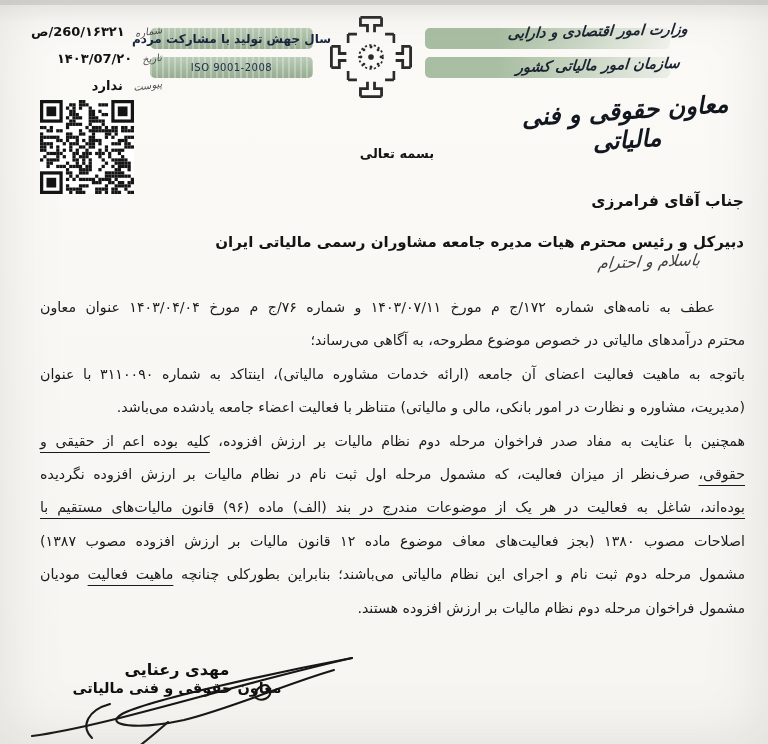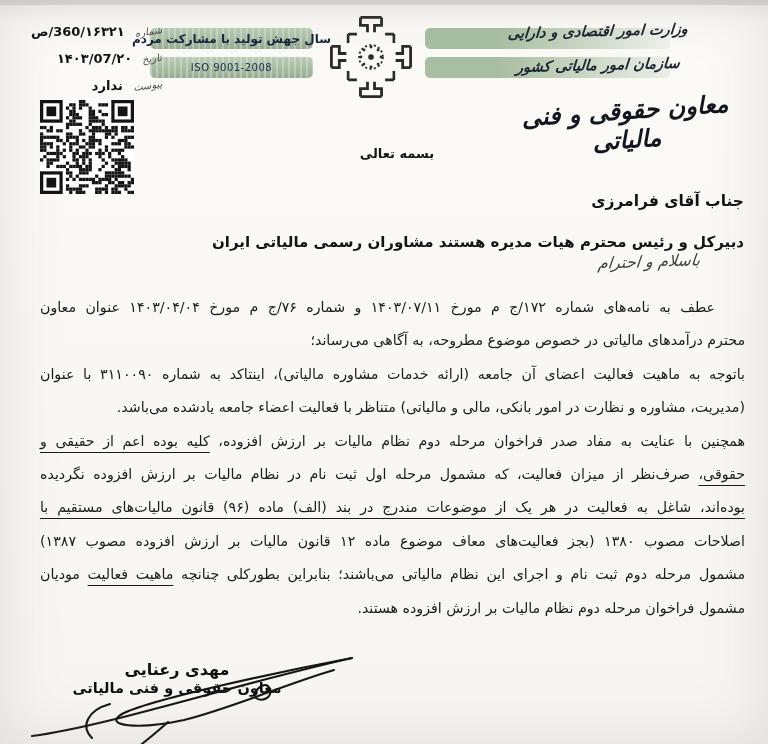--- a/index.html
+++ b/index.html
@@ -114,21 +114,21 @@
         <circle cx="58" cy="42" r="1.6"></circle>
       <circle cx="42" cy="58" r="1.6"></circle>
         <circle cx="58" cy="58" r="1.6"></circle>
       <circle cx="50" cy="50" r="3.2"></circle>
     </g>
   </svg>
 
   <div class="meta">
     <div class="meta-row">
       <span class="meta-label">شماره</span>
-      <span class="meta-value">360/۱۶۳۲۱/ص</span>
+      <span class="meta-value">260/۱۶۳۲۱/ص</span>
     </div>
     <div class="meta-row">
       <span class="meta-label">تاریخ</span>
       <span class="meta-value">۱۴۰۳/07/۲۰</span>
     </div>
     <div class="meta-row">
       <span class="meta-label">پیوست</span>
       <span class="meta-value">ندارد</span>
     </div>
   </div>
@@ -460,21 +460,21 @@
       <rect x="3.2413793103448274" y="74.55172413793103" width="16.206896551724135" height="16.206896551724135" fill="#ffffff"></rect>
       <rect x="6.482758620689655" y="77.79310344827586" width="9.724137931034482" height="9.724137931034482" fill="#141414"></rect>
     </svg>
 
   <div class="callig sender-title">معاون حقوقی و فنی مالیاتی</div>
 
   <div class="besmele">بسمه تعالی</div>
 
   <div class="recipient">
     <div class="l1">جناب آقای فرامرزی</div>
-    <div class="l2">دبیرکل و رئیس محترم هیات مدیره هستند مشاوران رسمی مالیاتی ایران</div>
+    <div class="l2">دبیرکل و رئیس محترم هیات مدیره جامعه مشاوران رسمی مالیاتی ایران</div>
   </div>
 
   <div class="salutation">باسلام و احترام</div>
 
   <div class="bodytext">
     <div class="line j indent"><span>عطف به نامه‌های شماره ۱۷۲/ج م مورخ ۱۴۰۳/۰۷/۱۱ و شماره ۷۶/ج م مورخ ۱۴۰۳/۰۴/۰۴ عنوان معاون</span></div>
     <div class="line"><span>محترم درآمدهای مالیاتی در خصوص موضوع مطروحه، به آگاهی می‌رساند؛</span></div>
     <div class="line j"><span>باتوجه به ماهیت فعالیت اعضای آن جامعه (ارائه خدمات مشاوره مالیاتی)، اینتاکد به شماره ۳۱۱۰۰۹۰ با عنوان</span></div>
     <div class="line"><span>(مدیریت، مشاوره و نظارت در امور بانکی، مالی و مالیاتی) متناظر با فعالیت اعضاء جامعه یادشده می‌باشد.</span></div>
     <div class="line j"><span>همچنین با عنایت به مفاد صدر فراخوان مرحله دوم نظام مالیات بر ارزش افزوده، </span><span class="u">کلیه بوده اعم از حقیقی و</span></div>

